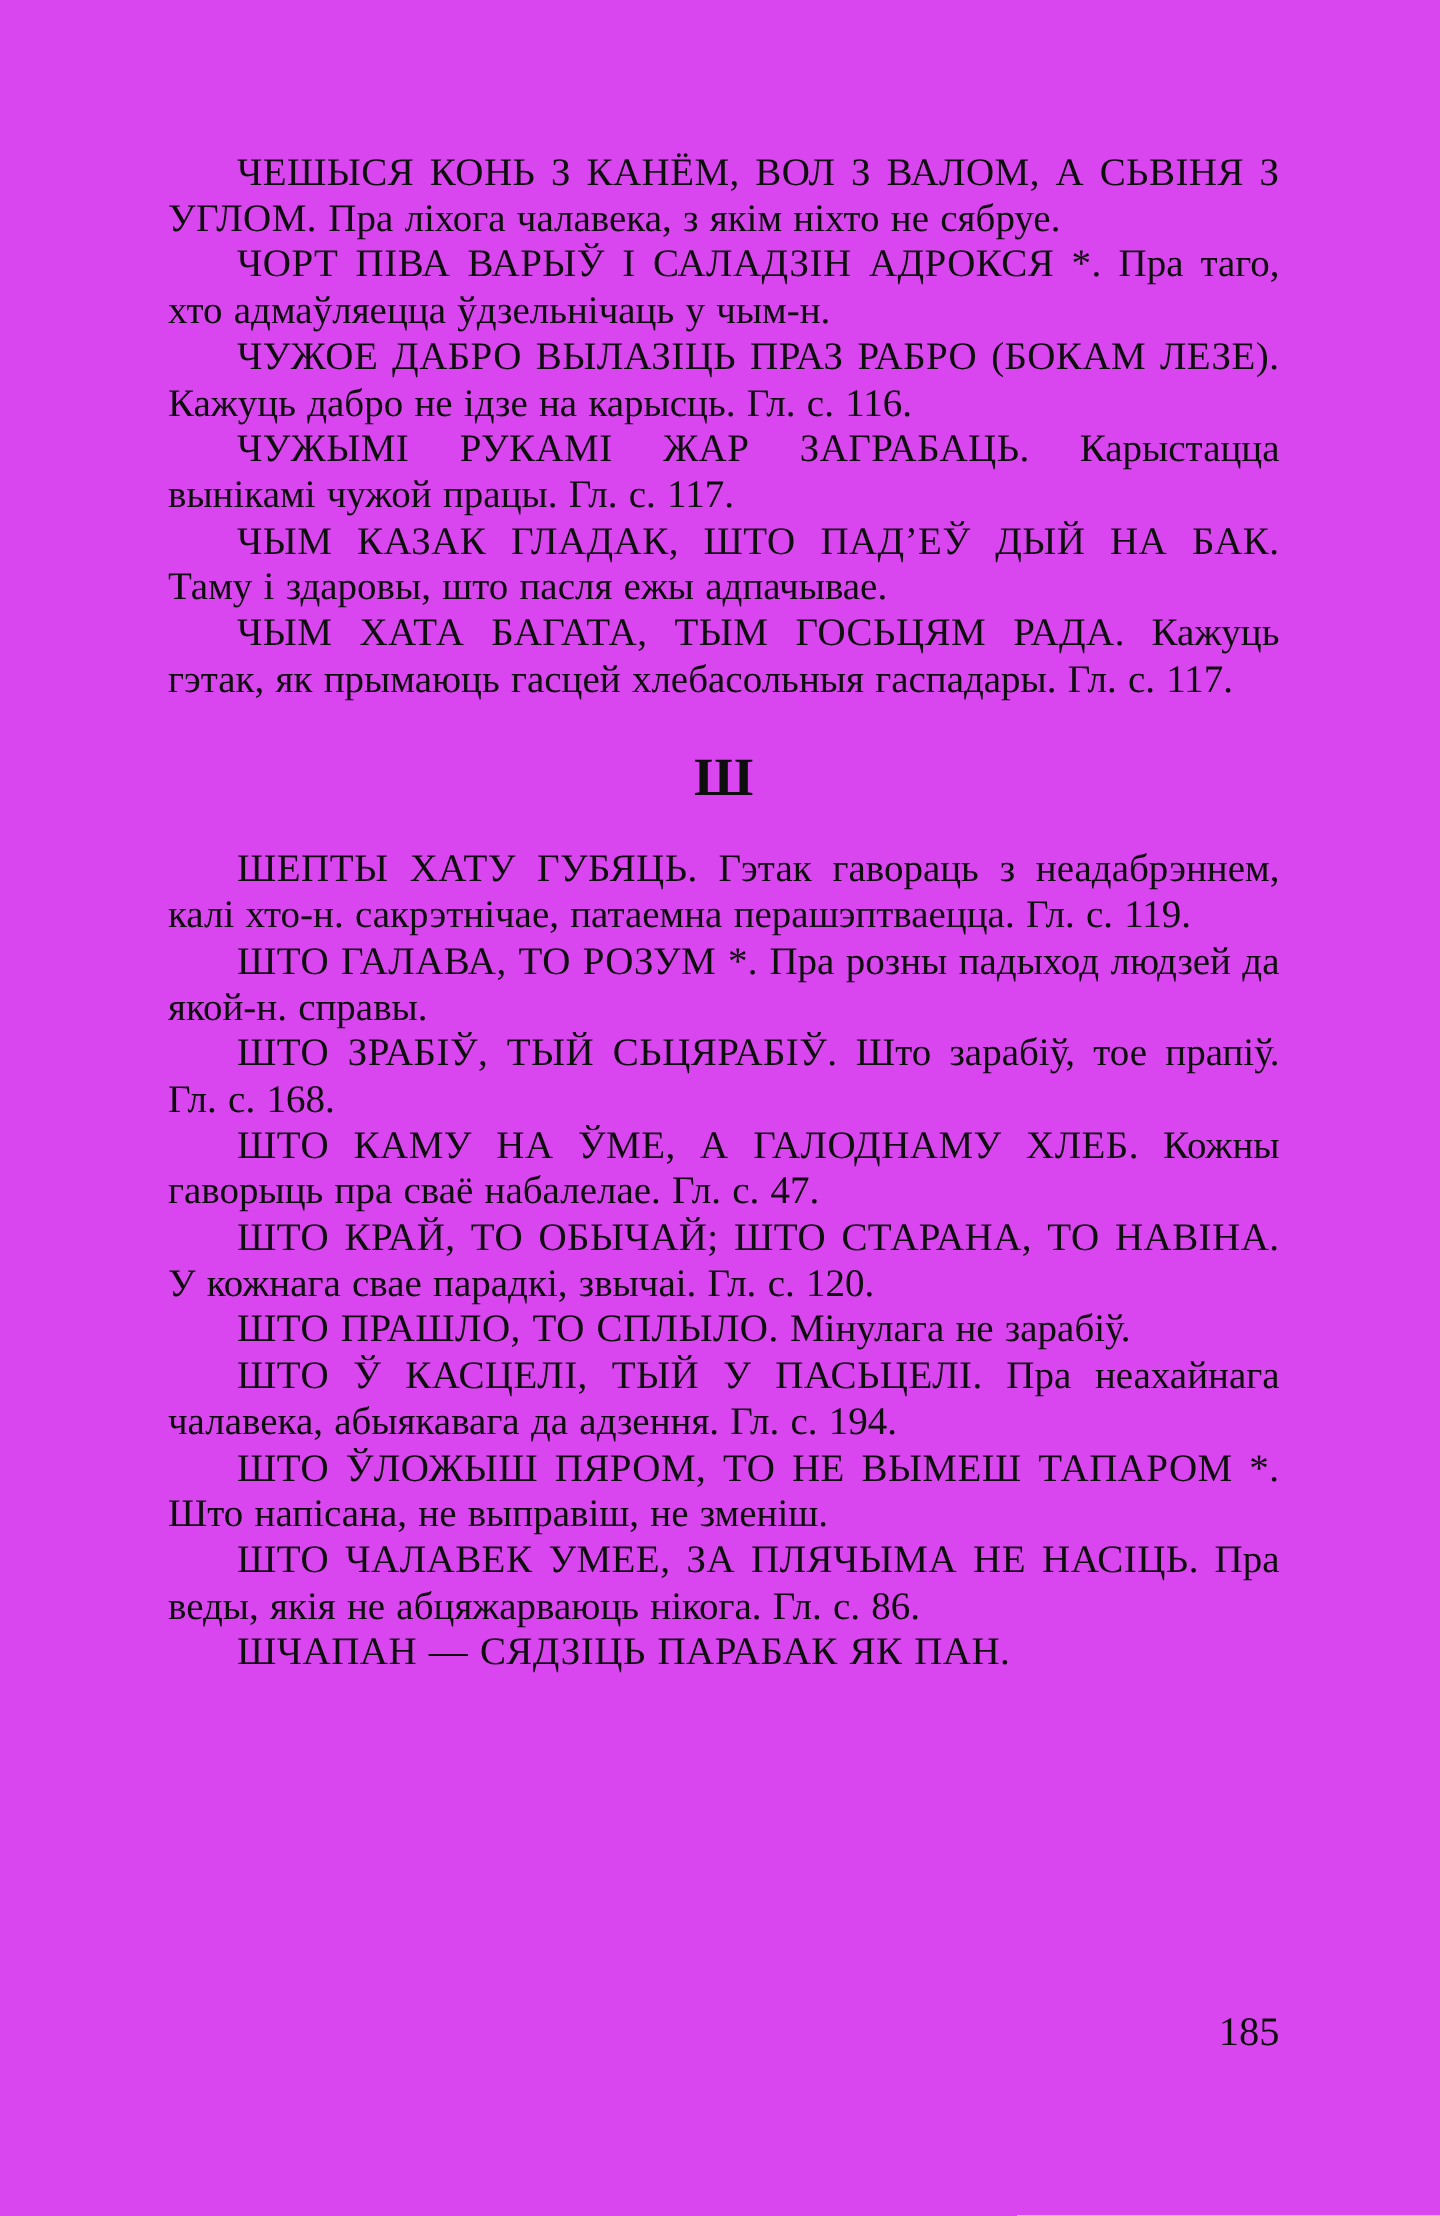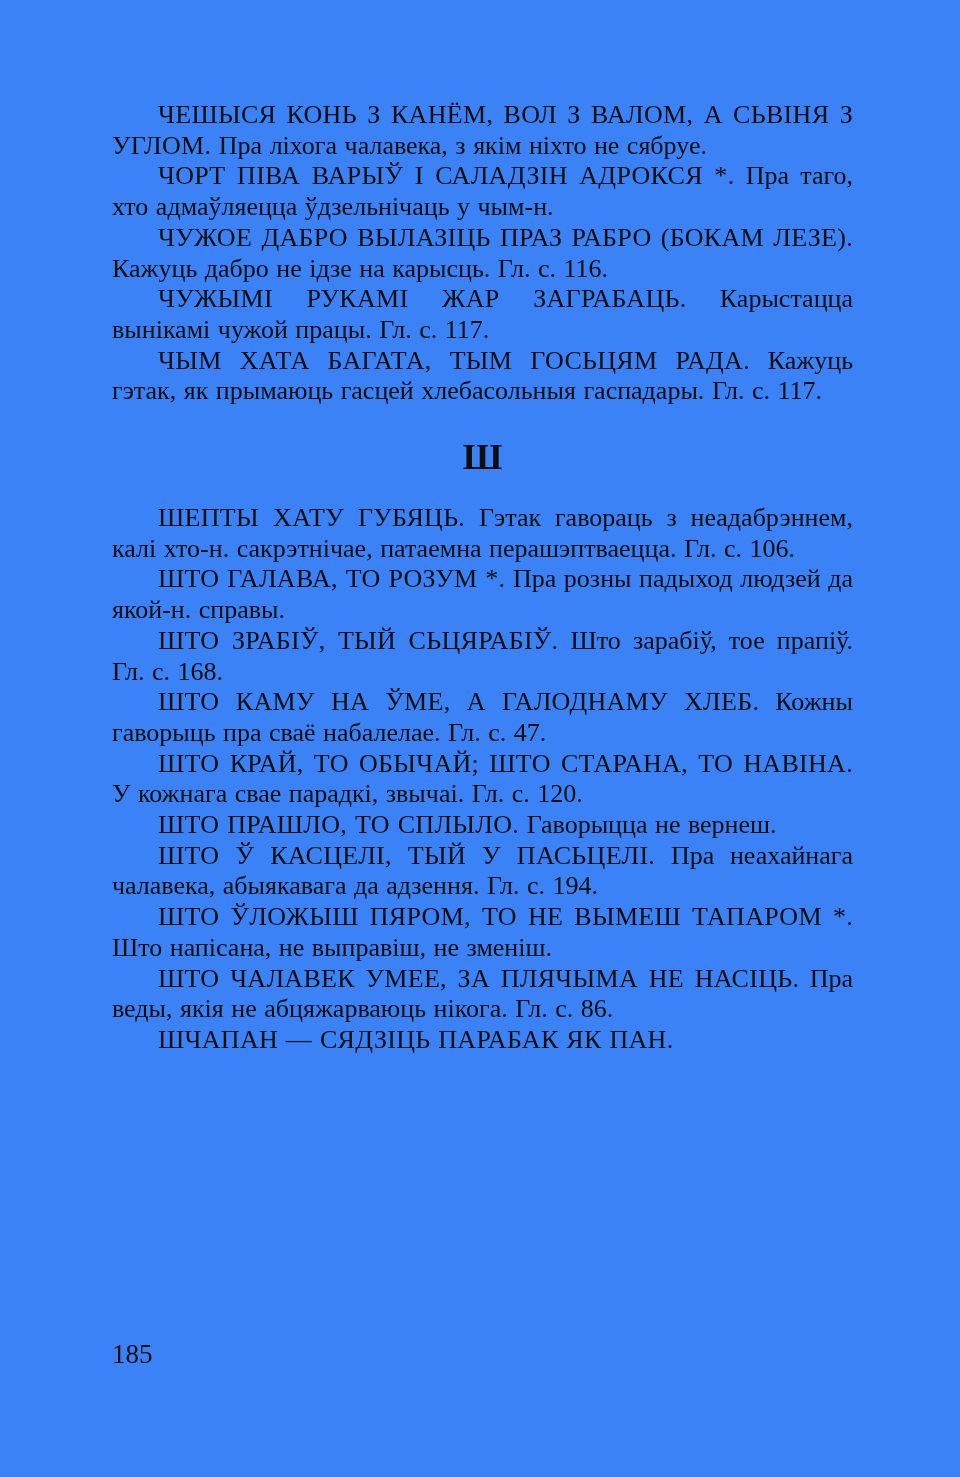--- a/index.html
+++ b/index.html
@@ -4,21 +4,21 @@
 <style>
   html, body {
     margin: 0;
     padding: 0;
     background: #ffffff;
   }
   .page {
     position: relative;
     width: 960px;
     height: 1477px;
-    background: #3b82f6;
+    background: #d946ef;
     color: #0e0e0e;
     font-family: "Liberation Serif", serif;
     overflow: hidden;
   }
   .text-block {
     position: absolute;
     left: 112px;
     top: 100px;
     width: 741px;
   }
@@ -41,40 +41,42 @@
     font-weight: bold;
     font-size: 36px;
     line-height: 40px;
     margin: 30px 0 26px 0;
   }
   .page-number {
     position: absolute;
     left: 112px;
     top: 1338px;
     width: 741px;
+    text-align: right;
     font-size: 27px;
     line-height: 32px;
   }
 </style>
 </head>
 <body>
 
 <div class="page">
   <div class="text-block" id="text-block">
       <p class="entry"><span class="head">ЧЕШЫСЯ КОНЬ З КАНЁМ, ВОЛ З ВАЛОМ, А СЬВІНЯ З УГЛОМ.</span> <span class="body">Пра ліхога чалавека, з якім ніхто не сябруе.</span></p>
       <p class="entry"><span class="head">ЧОРТ ПІВА ВАРЫЎ І САЛАДЗІН АДРОКСЯ *.</span> <span class="body">Пра таго, хто адмаўляецца ўдзельнічаць у чым-н.</span></p>
       <p class="entry"><span class="head">ЧУЖОЕ ДАБРО ВЫЛАЗІЦЬ ПРАЗ РАБРО (БОКАМ ЛЕЗЕ).</span> <span class="body">Кажуць дабро не ідзе на карысць.</span> <span class="ref"><span class="see">Гл.</span> <span class="loc">с. 116.</span></span></p>
       <p class="entry"><span class="head">ЧУЖЫМІ РУКАМІ ЖАР ЗАГРАБАЦЬ.</span> <span class="body">Карыстацца вынікамі чужой працы.</span> <span class="ref"><span class="see">Гл.</span> <span class="loc">с. 117.</span></span></p>
+      <p class="entry"><span class="head">ЧЫМ КАЗАК ГЛАДАК, ШТО ПАД’ЕЎ ДЫЙ НА БАК.</span> <span class="body">Таму і здаровы, што пасля ежы адпачывае.</span></p>
       <p class="entry"><span class="head">ЧЫМ ХАТА БАГАТА, ТЫМ ГОСЬЦЯМ РАДА.</span> <span class="body">Кажуць гэтак, як прымаюць гасцей хлебасольныя гаспадары.</span> <span class="ref"><span class="see">Гл.</span> <span class="loc">с. 117.</span></span></p>
       <div class="section-heading">Ш</div>
-      <p class="entry"><span class="head">ШЕПТЫ ХАТУ ГУБЯЦЬ.</span> <span class="body">Гэтак гавораць з неадабрэннем, калі хто-н. сакрэтнічае, патаемна перашэптваецца.</span> <span class="ref"><span class="see">Гл.</span> <span class="loc">с. 106.</span></span></p>
+      <p class="entry"><span class="head">ШЕПТЫ ХАТУ ГУБЯЦЬ.</span> <span class="body">Гэтак гавораць з неадабрэннем, калі хто-н. сакрэтнічае, патаемна перашэптваецца.</span> <span class="ref"><span class="see">Гл.</span> <span class="loc">с. 119.</span></span></p>
       <p class="entry"><span class="head">ШТО ГАЛАВА, ТО РОЗУМ *.</span> <span class="body">Пра розны падыход людзей да якой-н. справы.</span></p>
       <p class="entry"><span class="head">ШТО ЗРАБІЎ, ТЫЙ СЬЦЯРАБІЎ.</span> <span class="body">Што зарабіў, тое прапіў.</span> <span class="ref"><span class="see">Гл.</span> <span class="loc">с. 168.</span></span></p>
       <p class="entry"><span class="head">ШТО КАМУ НА ЎМЕ, А ГАЛОДНАМУ ХЛЕБ.</span> <span class="body">Кожны гаворыць пра сваё набалелае.</span> <span class="ref"><span class="see">Гл.</span> <span class="loc">с. 47.</span></span></p>
       <p class="entry"><span class="head">ШТО КРАЙ, ТО ОБЫЧАЙ; ШТО СТАРАНА, ТО НАВІНА.</span> <span class="body">У кожнага свае парадкі, звычаі.</span> <span class="ref"><span class="see">Гл.</span> <span class="loc">с. 120.</span></span></p>
-      <p class="entry"><span class="head">ШТО ПРАШЛО, ТО СПЛЫЛО.</span> <span class="body">Гаворыцца не вернеш.</span></p>
+      <p class="entry"><span class="head">ШТО ПРАШЛО, ТО СПЛЫЛО.</span> <span class="body">Мінулага не зарабіў.</span></p>
       <p class="entry"><span class="head">ШТО Ў КАСЦЕЛІ, ТЫЙ У ПАСЬЦЕЛІ.</span> <span class="body">Пра неахайнага чалавека, абыякавага да адзення.</span> <span class="ref"><span class="see">Гл.</span> <span class="loc">с. 194.</span></span></p>
       <p class="entry"><span class="head">ШТО ЎЛОЖЫШ ПЯРОМ, ТО НЕ ВЫМЕШ ТАПАРОМ *.</span> <span class="body">Што напісана, не выправіш, не зменіш.</span></p>
       <p class="entry"><span class="head">ШТО ЧАЛАВЕК УМЕЕ, ЗА ПЛЯЧЫМА НЕ НАСІЦЬ.</span> <span class="body">Пра веды, якія не абцяжарваюць нікога.</span> <span class="ref"><span class="see">Гл.</span> <span class="loc">с. 86.</span></span></p>
       <p class="entry"><span class="head">ШЧАПАН — СЯДЗІЦЬ ПАРАБАК ЯК ПАН.</span></p>
     </div>
   <div class="page-number">185</div>
 </div>
 
 </body></html>

